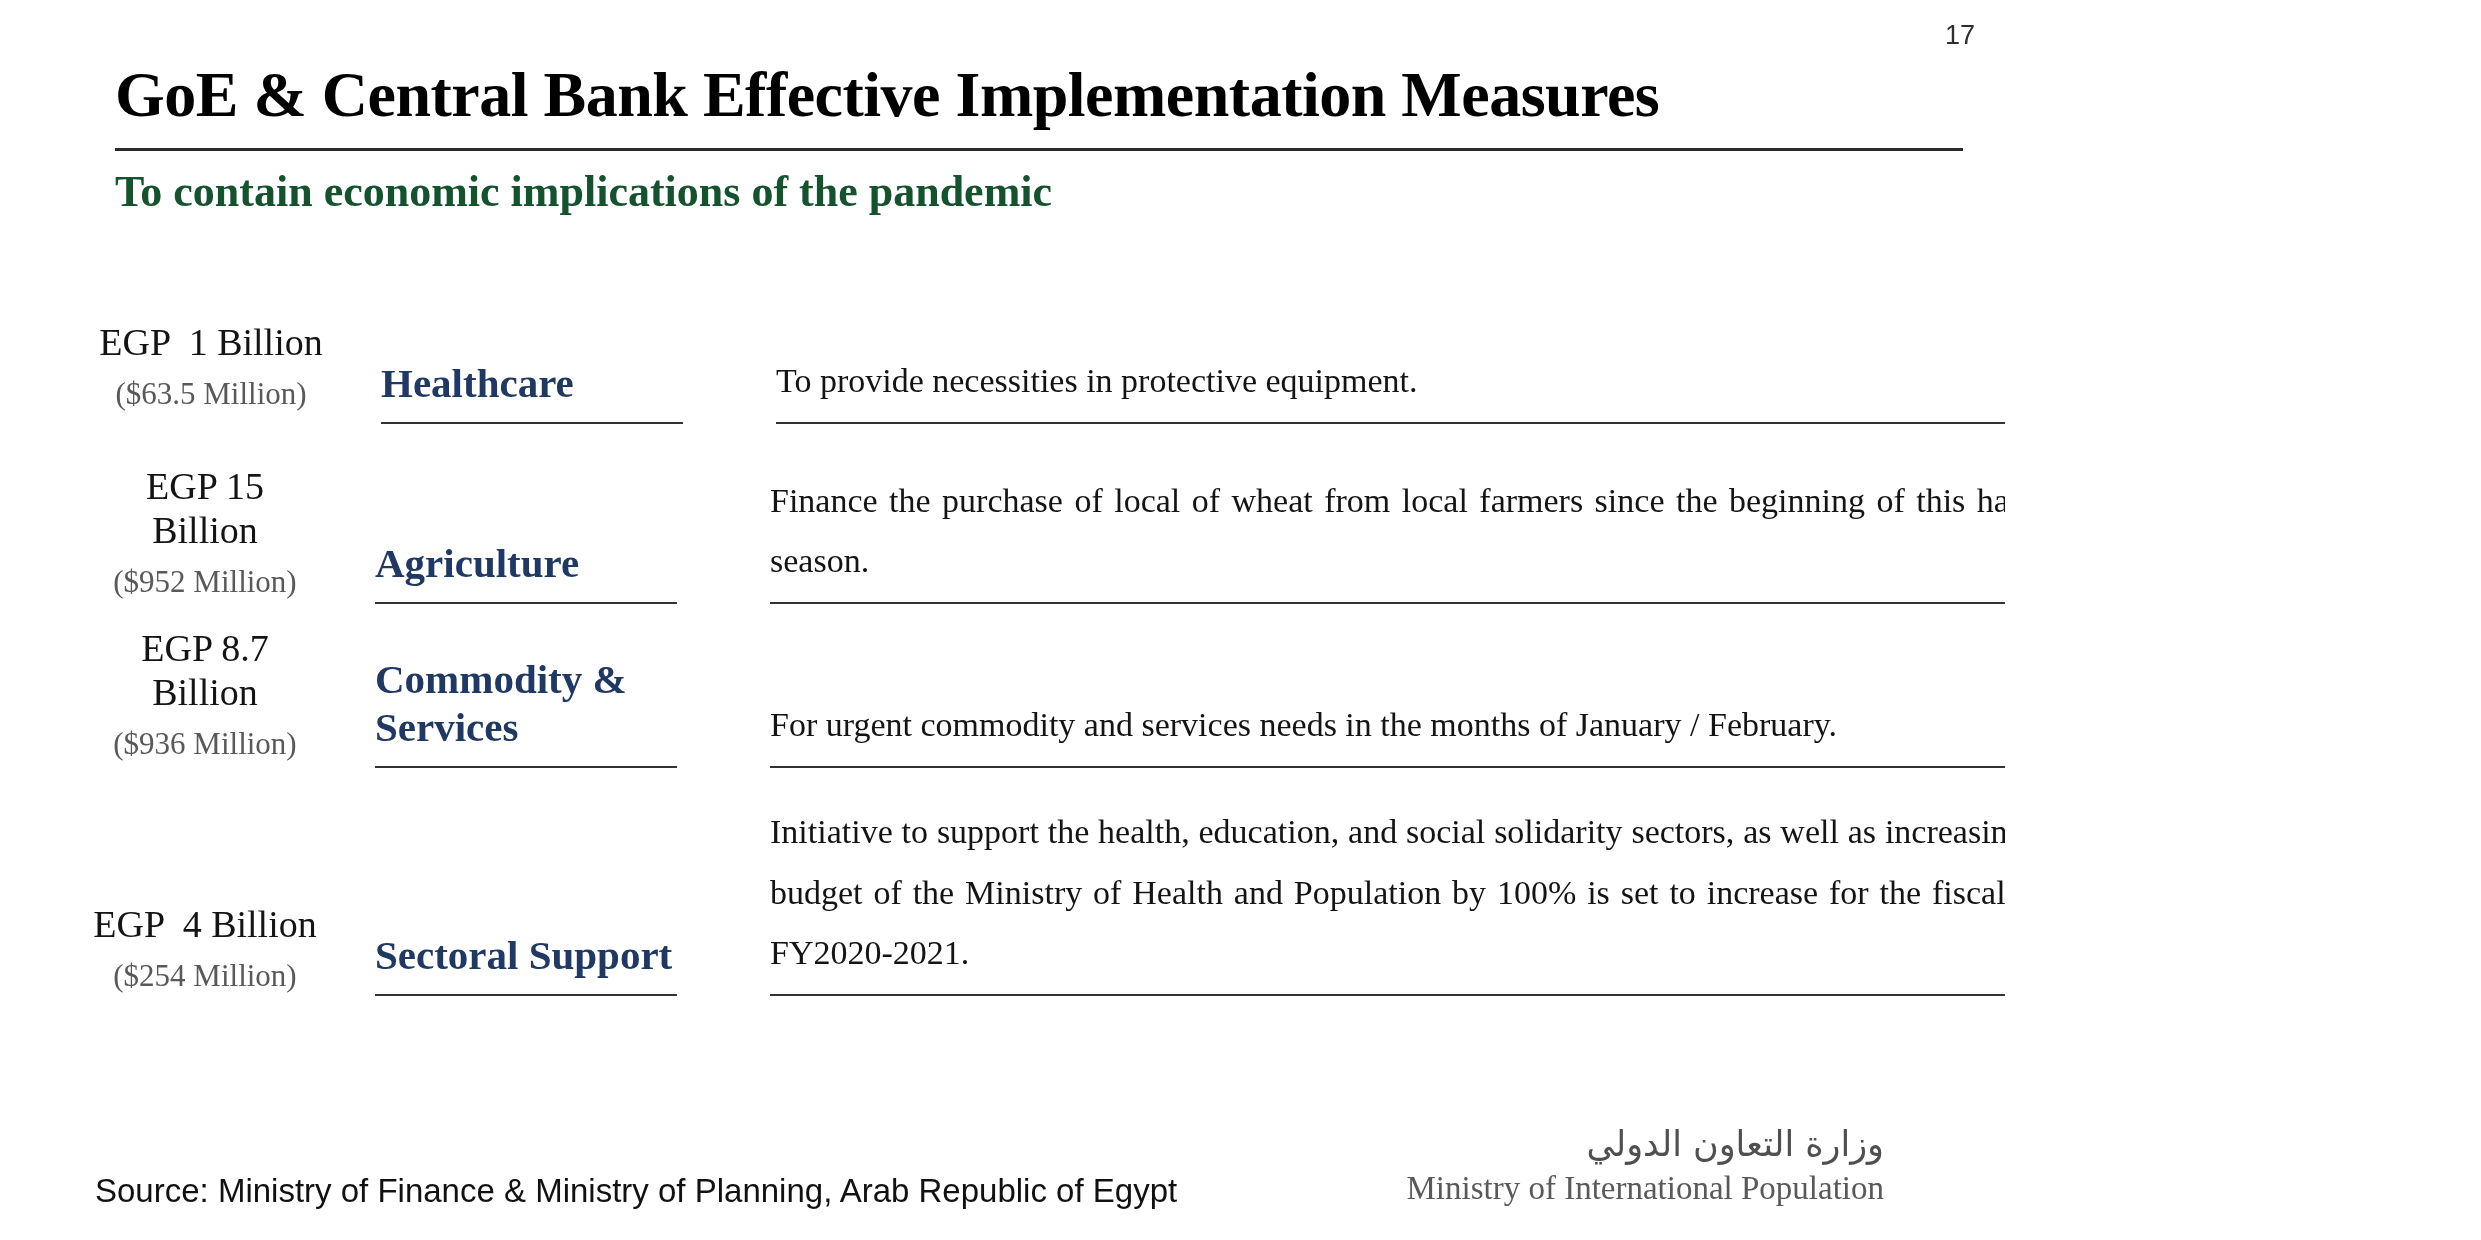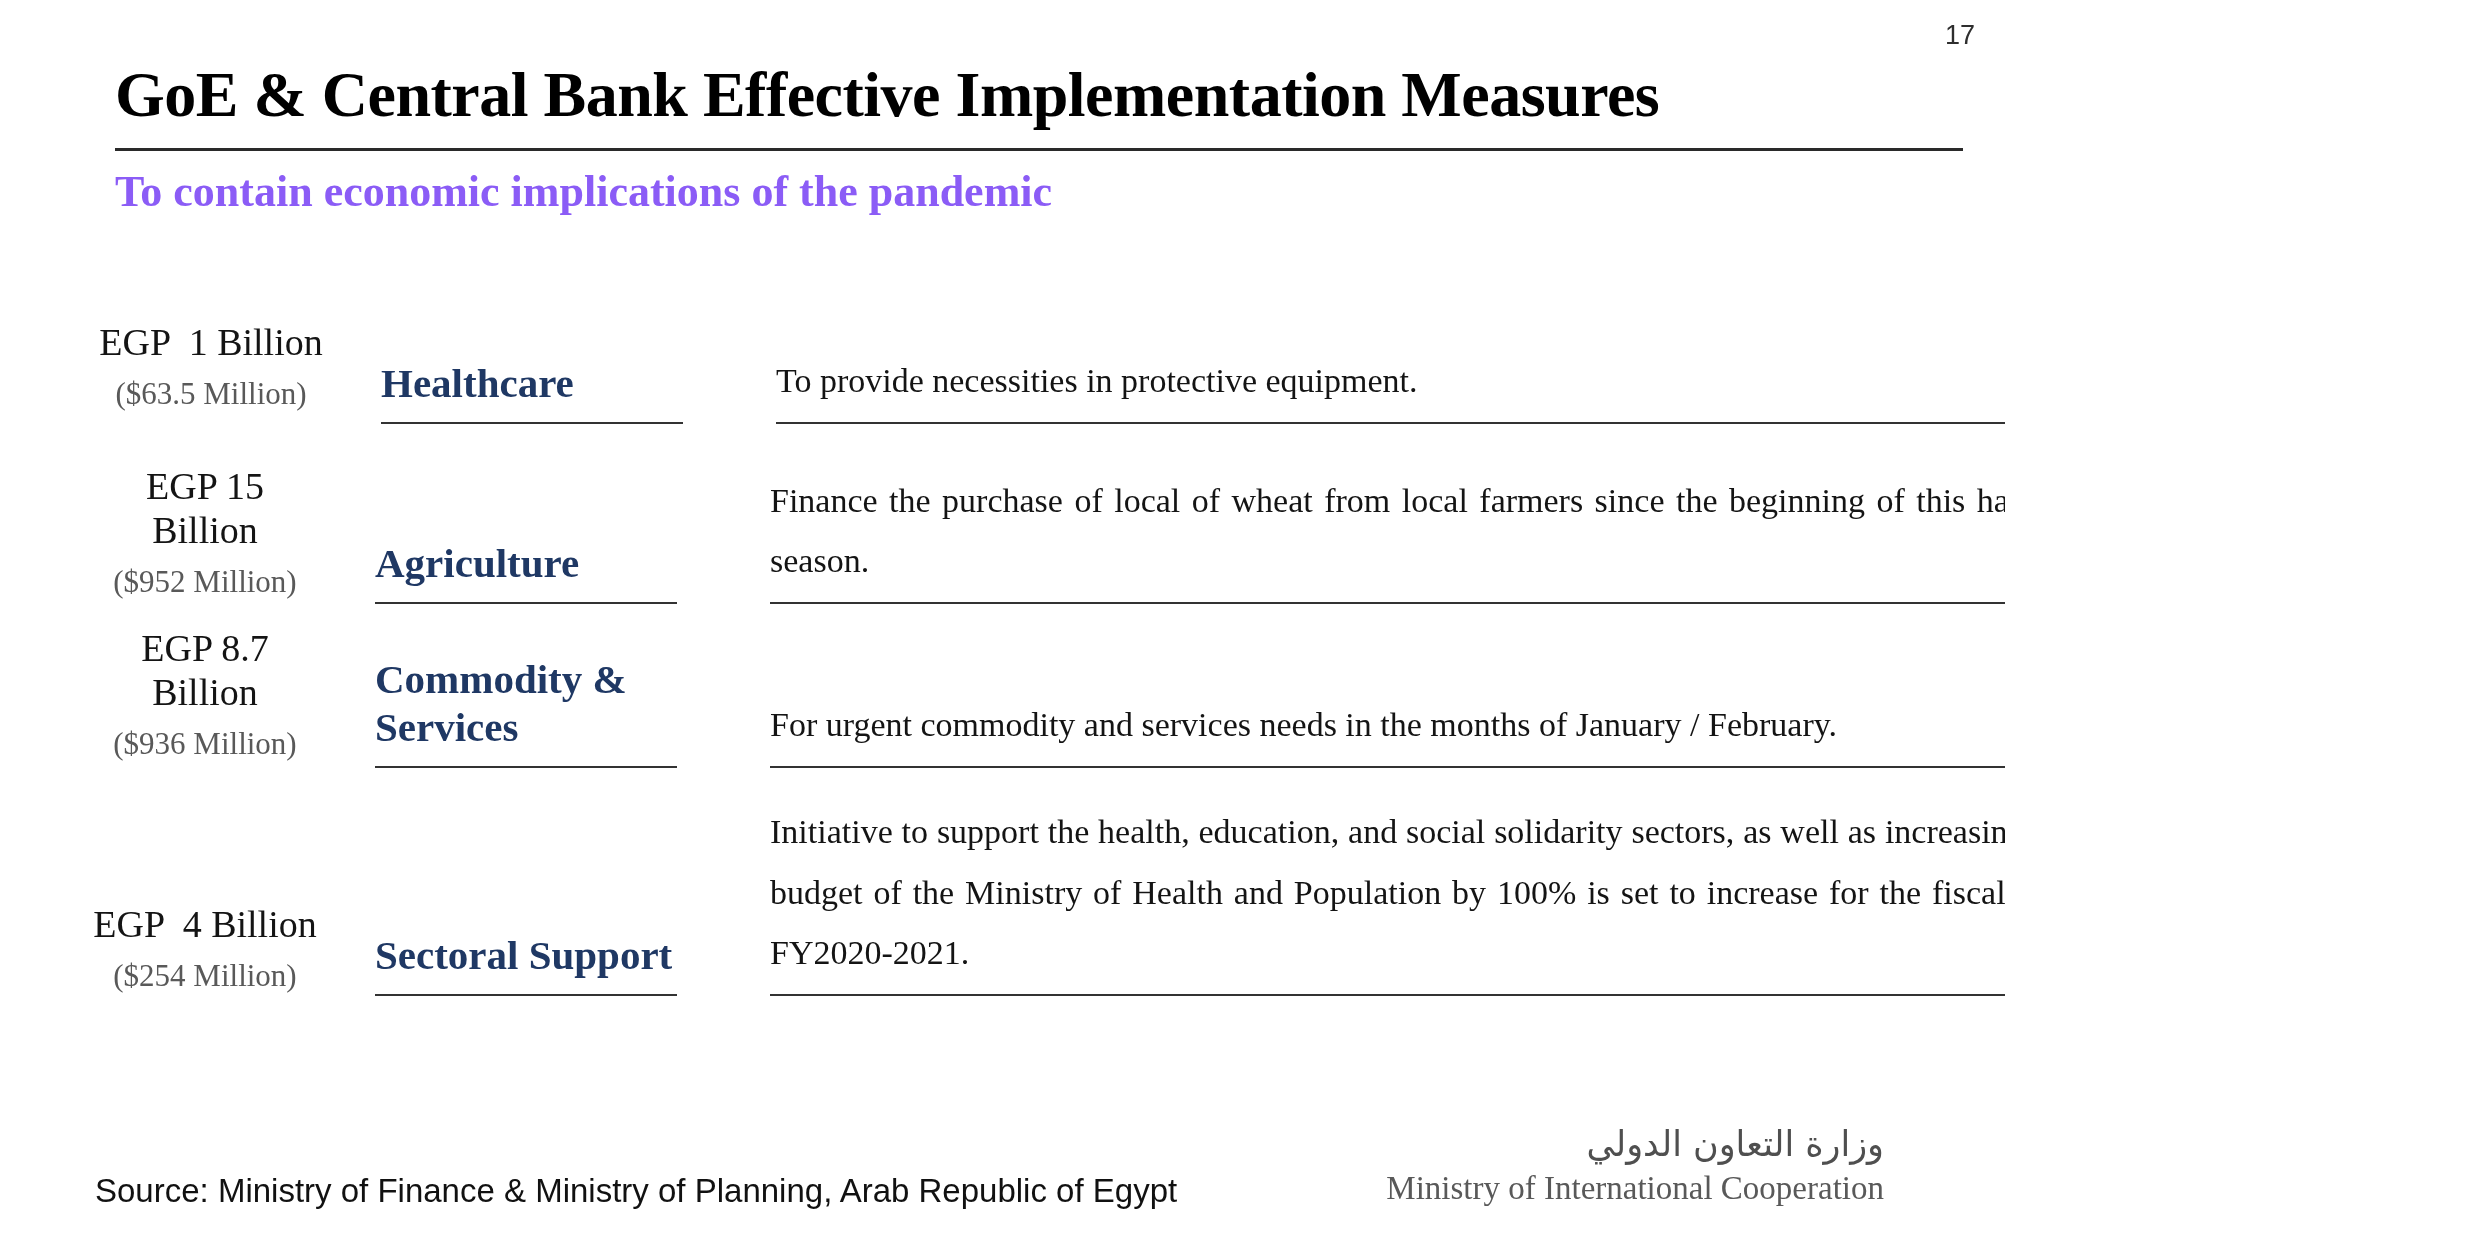--- a/index.html
+++ b/index.html
@@ -7,21 +7,21 @@
     position:relative;width:2005px;height:1240px;background:#ffffff;overflow:hidden;
     font-family:"Liberation Serif", serif;color:#111;
   }
   
   .page-num{position:absolute;top:20px;right:30px;font-family:"Liberation Sans",sans-serif;
     font-size:27px;color:#2e2e2e;}
   
   .title{position:absolute;left:115px;top:58px;font-size:64px;font-weight:bold;color:#000;
     letter-spacing:-0.5px;white-space:nowrap;}
   .title-rule{position:absolute;left:115px;top:148px;width:1848px;border-top:3px solid #2a2a2a;}
-  .subtitle{position:absolute;left:115px;top:166px;font-size:44px;font-weight:bold;color:#8b5cf6;
+  .subtitle{position:absolute;left:115px;top:166px;font-size:44px;font-weight:bold;color:#14532d;
     white-space:nowrap;}
   
   .row{position:absolute;left:90px;width:1985px;display:grid;
     grid-template-columns:285px 302px 1fr;align-items:end;}
   .row1{top:296px;height:128px;margin-left:6px;}
   .row2{top:452px;height:152px;}
   .row3{top:622px;height:146px;}
   .row4{top:790px;height:206px;}
   .amount-cell{text-align:center;padding-right:55px;}
   .row1 .amount-cell{padding-bottom:12px;}
@@ -94,21 +94,21 @@
       <div class="usd">($254 Million)</div>
     </div>
     <div class="cat-cell cat-blue" style="color: rgb(31, 56, 100);">Sectoral Support</div>
     <div class="desc-cell">Initiative to support the health, education, and social solidarity sectors, as well as increasing the budget of the Ministry of Health and Population by 100%  is set to increase for the fiscal year FY2020-2021.</div>
   </div>
 
   <div class="source">Source: Ministry of Finance &amp; Ministry of Planning, Arab Republic of Egypt</div>
 
   <div class="ministry">
     <div class="ministry-ar" dir="rtl">وزارة التعاون الدولي</div>
-    <div class="ministry-en">Ministry of International Cooperation</div>
+    <div class="ministry-en">Ministry of International Population</div>
   </div>
 
   <div class="teal-bar" style="background: rgb(42, 127, 142);"></div>
 
   <svg class="logo" viewBox="0 0 100 135" aria-hidden="true">
 
     <g class="gold-stroke">
       <path d="M50 2 c-8 0 -12 5 -12 11 c0 4 2 8 5 10 l14 0 c3 -2 5 -6 5 -10 c0 -6 -4 -11 -12 -11 z" fill="#ffffff"></path>
       <path d="M38 12 l-8 4 9 3 z" class="gold-fill"></path>
       <circle cx="52" cy="11" r="1.8" class="gold-fill-dark"></circle>

